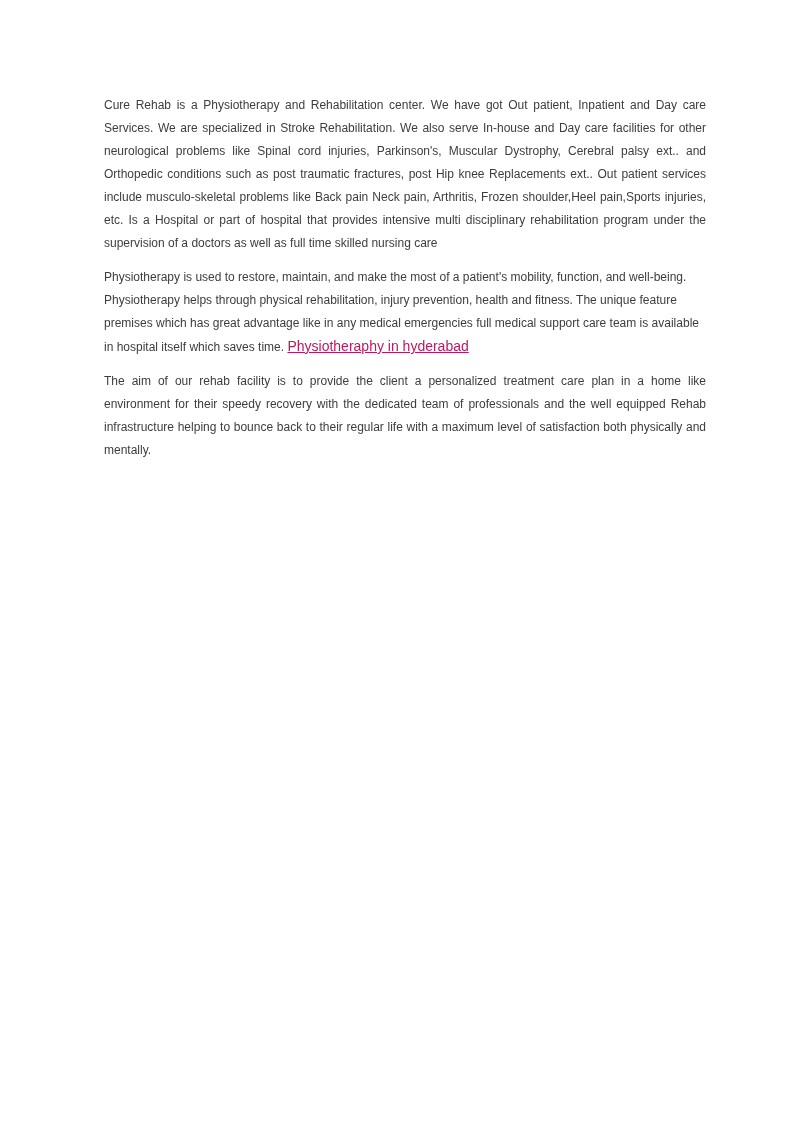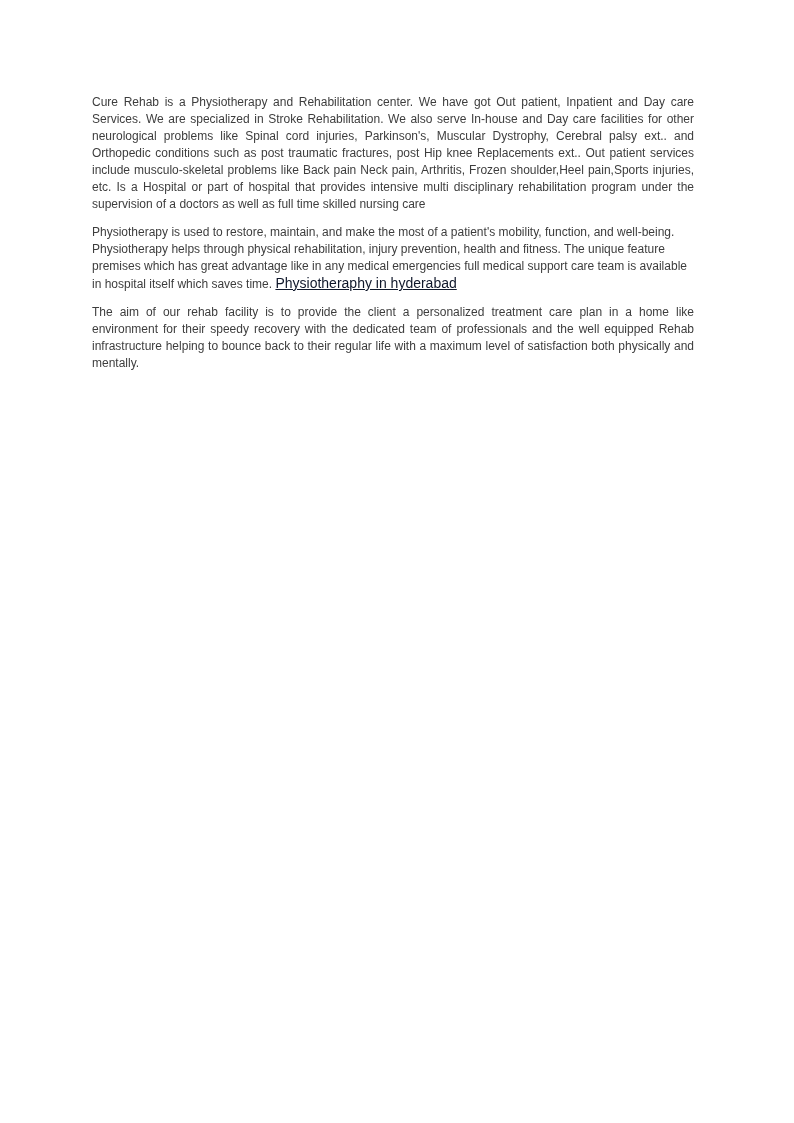--- a/index.html
+++ b/index.html
@@ -8,38 +8,38 @@
   }
   body {
     width: 794px;
     height: 1123px;
     background: #ffffff;
     overflow: hidden;
     font-family: "Liberation Sans", sans-serif;
   }
   .doc-page {
     position: absolute;
-    left: 92px;
+    left: 104px;
     top: 94px;
     width: 602px;
     color: #3d3d3d;
     font-size: 12px;
-    line-height: 17px;
+    line-height: 23px;
   }
   .doc-page p {
     margin: 0 0 11px 0;
   }
   .justify {
     text-align: justify;
   }
   .left {
     text-align: left;
   }
   a.doc-link {
-    color: #0f172a;
+    color: #be185d;
     font-size: 14px;
     text-decoration: underline;
     cursor: pointer;
   }
 </style>
 </head>
 <body>
 
 <div class="doc-page">
 

